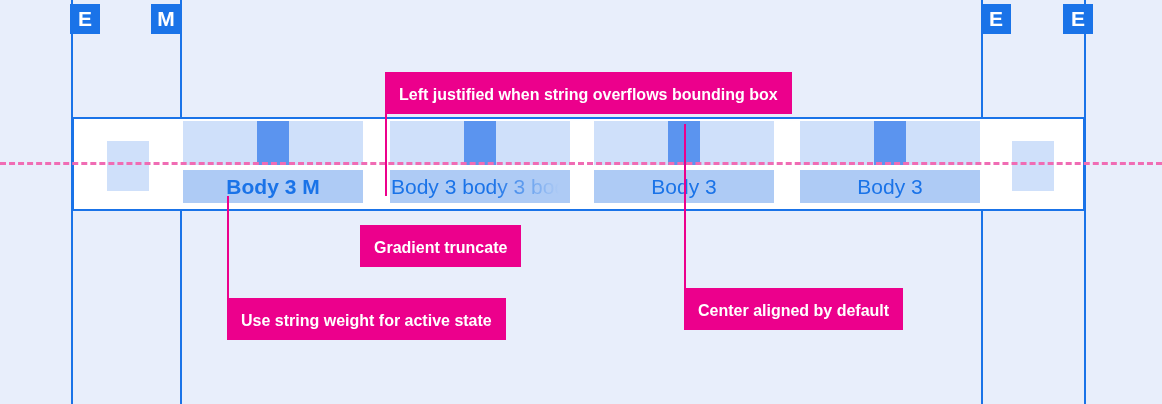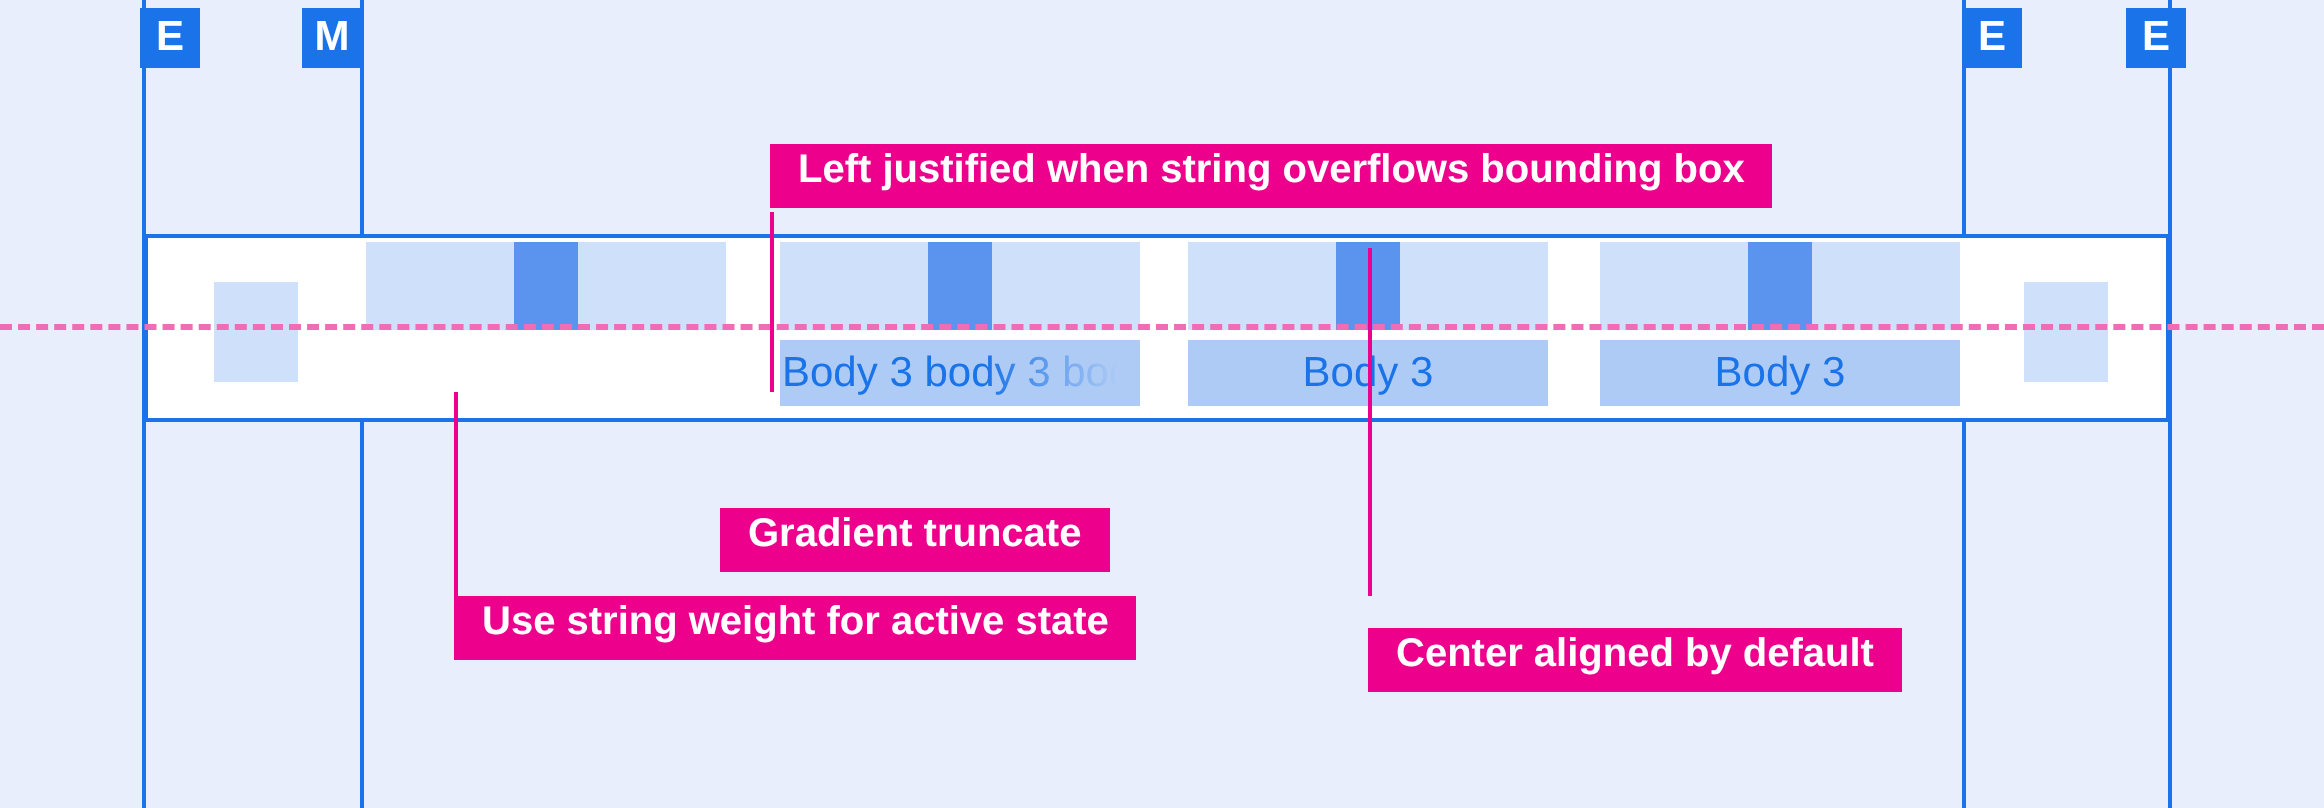--- a/index.html
+++ b/index.html
@@ -135,24 +135,24 @@
     width: 1162px;
     height: 0;
     border-top: 3px dashed #f06cb4;
   }
 
   
   .callout {
     position: absolute;
     background: #ec008c;
     color: #ffffff;
-    font-size: 20px;
+    font-size: 16px;
     font-weight: bold;
     white-space: nowrap;
-    padding: 2px 14px 8px 14px;
+    padding: 12px 14px 8px 14px;
     line-height: 22px;
     box-sizing: border-box;
   }
   .connector {
     position: absolute;
     width: 2px;
     background: #ec008c;
   }
 </style>
 </head>
@@ -179,20 +179,23 @@
         <div class="end-square" style="left: 33px;"></div>
         <div class="end-square" style="left: 938px;"></div>
       </div>
   </div>
 
   <div id="tabs">
       <div class="tab" style="left: 183px;">
         <div class="tab-icon-area">
           <div class="tab-icon-glyph"></div>
         </div>
+        <div class="tab-label-area">
+          <div class="tab-label active">Body 3 M</div>
+        </div>
       </div>
       <div class="tab" style="left: 390px;">
         <div class="tab-icon-area">
           <div class="tab-icon-glyph"></div>
         </div>
         <div class="tab-label-area">
           <div class="tab-label overflow">Body 3 body 3 body 3</div>
           <div class="fade-mask"></div>
         </div>
       </div>
@@ -212,20 +215,20 @@
           <div class="tab-label">Body 3</div>
         </div>
       </div>
     </div>
 
   <div class="centerline"></div>
 
   <div id="annotations">
       <div class="connector" style="left: 385px; top: 106px; height: 90px;"></div>
       <div class="callout" style="left: 385px; top: 72px;">Left justified when string overflows bounding box</div>
-      <div class="callout" style="left: 360px; top: 225px; margin-top: 29px;">Gradient truncate</div>
+      <div class="callout" style="left: 360px; top: 225px;">Gradient truncate</div>
       <div class="connector" style="left: 227px; top: 196px; height: 102px;"></div>
       <div class="callout" style="left: 227px; top: 298px;">Use string weight for active state</div>
       <div class="connector" style="left: 684px; top: 124px; height: 174px;"></div>
-      <div class="callout" style="left: 684px; top: 314px;">Center aligned by default</div>
+      <div class="callout" style="left: 684px; top: 288px;">Center aligned by default</div>
     </div>
 
 </div>
 
 </body></html>

